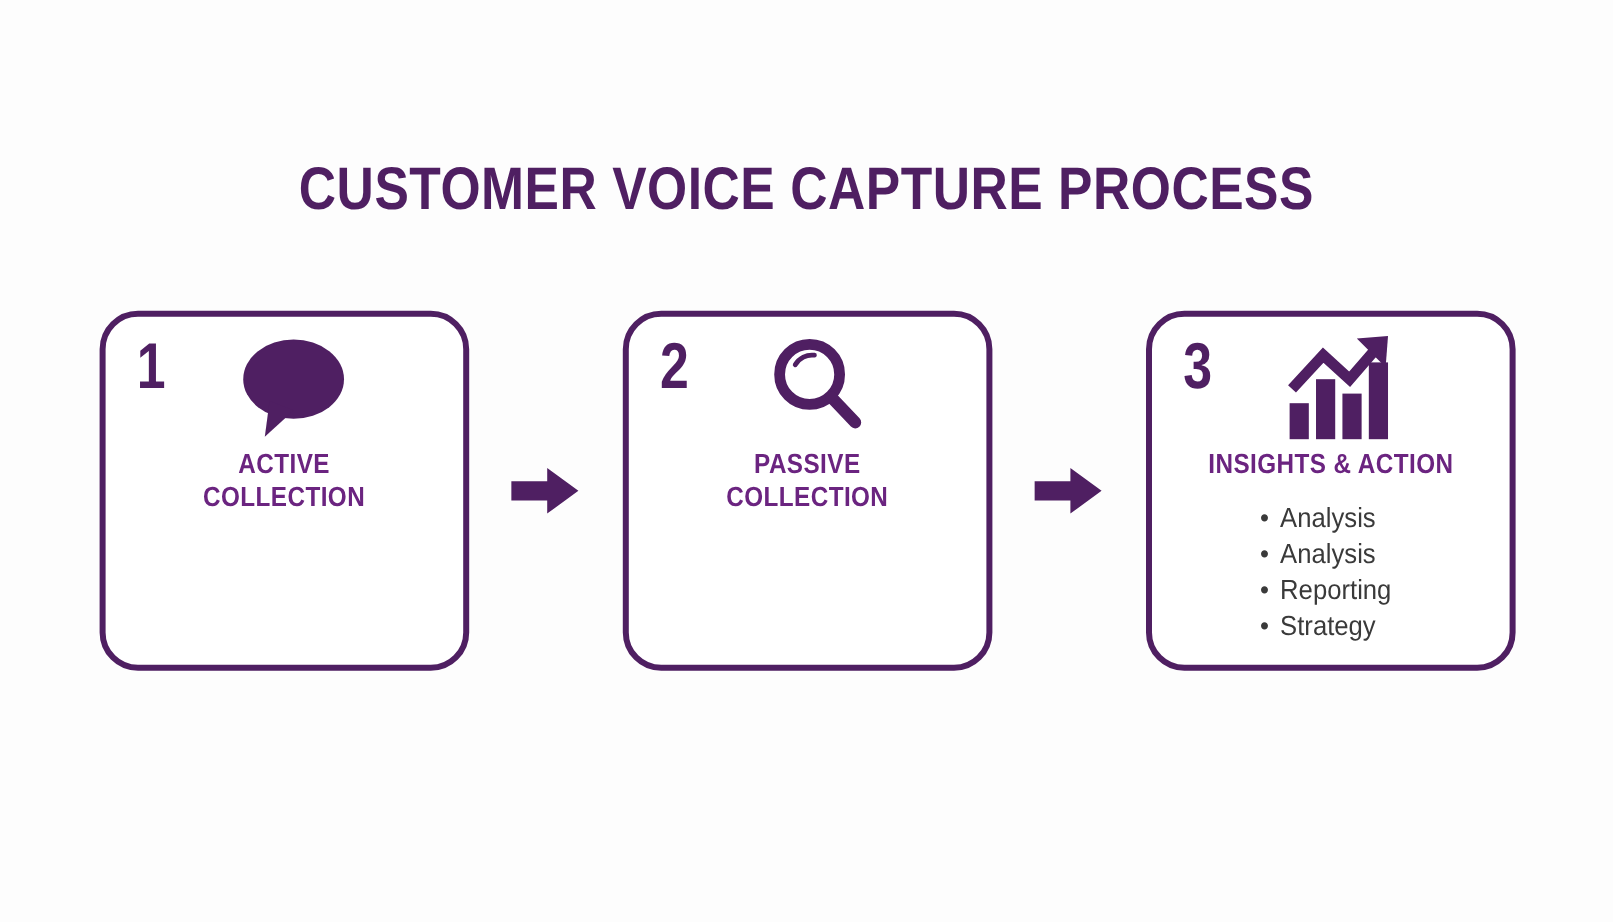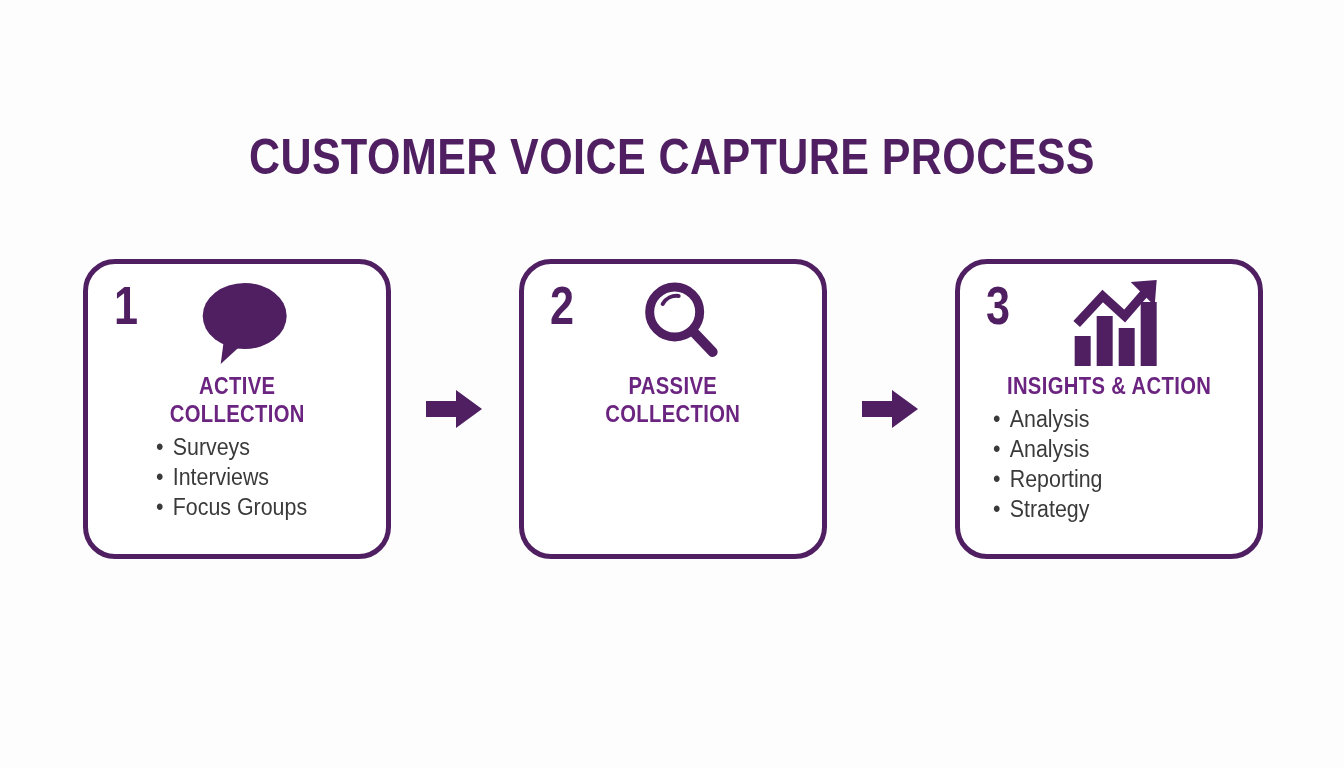--- a/index.html
+++ b/index.html
@@ -95,21 +95,21 @@
     text-align: center;
     letter-spacing: 0.4px;
     transform: scaleX(0.88);
     margin-top: -4px;
     white-space: pre-line;
   }
   .card-heading.wide { font-size: 23px; }
 
   .card-list {
     list-style: none;
-    margin: 4px 0 0 0;
+    margin: 16px 0 0 0;
     padding: 0;
     color: #3a3a3a;
     font-family: "Liberation Sans Narrow", "Liberation Sans", sans-serif;
     font-size: 23px;
     line-height: 30px;
   }
   .card-list li {
     position: relative;
     padding-left: 18px;
     transform: scaleX(0.93);
@@ -120,20 +120,21 @@
     content: "\2022";
     position: absolute;
     left: 0;
     top: 0;
     color: #3a3a3a;
   }
 
   .card-body {
     display: flex;
     flex-direction: column;
+    align-items: center;
   }
 
   
   .connector {
     width: 60px;
     height: 46px;
     display: flex;
     align-items: center;
     justify-content: center;
     flex: 0 0 auto;
@@ -153,25 +154,20 @@
       <div class="card-icon">
         <svg width="96" height="92" viewBox="0 0 96 92">
           <ellipse cx="48" cy="40" rx="42" ry="33" fill="#4f1f62"></ellipse>
           <path d="M28 58 L24 88 L48 66 Z" fill="#4f1f62"></path>
         </svg>
       </div>
     </div>
     <div class="card-body">
       <div class="card-heading">ACTIVE
 COLLECTION</div>
-      <ul class="card-list">
-        <li>Surveys</li>
-        <li>Interviews</li>
-        <li>Focus Groups</li>
-      </ul>
     </div>
   </div>
 
   <div class="connector">
     <svg width="58" height="42" viewBox="0 0 58 42">
       <path d="M0 13 L30 13 L30 2 L56 21 L30 40 L30 29 L0 29 Z" fill="#4f1f62"></path>
     </svg>
   </div>
 
   <div class="card">

